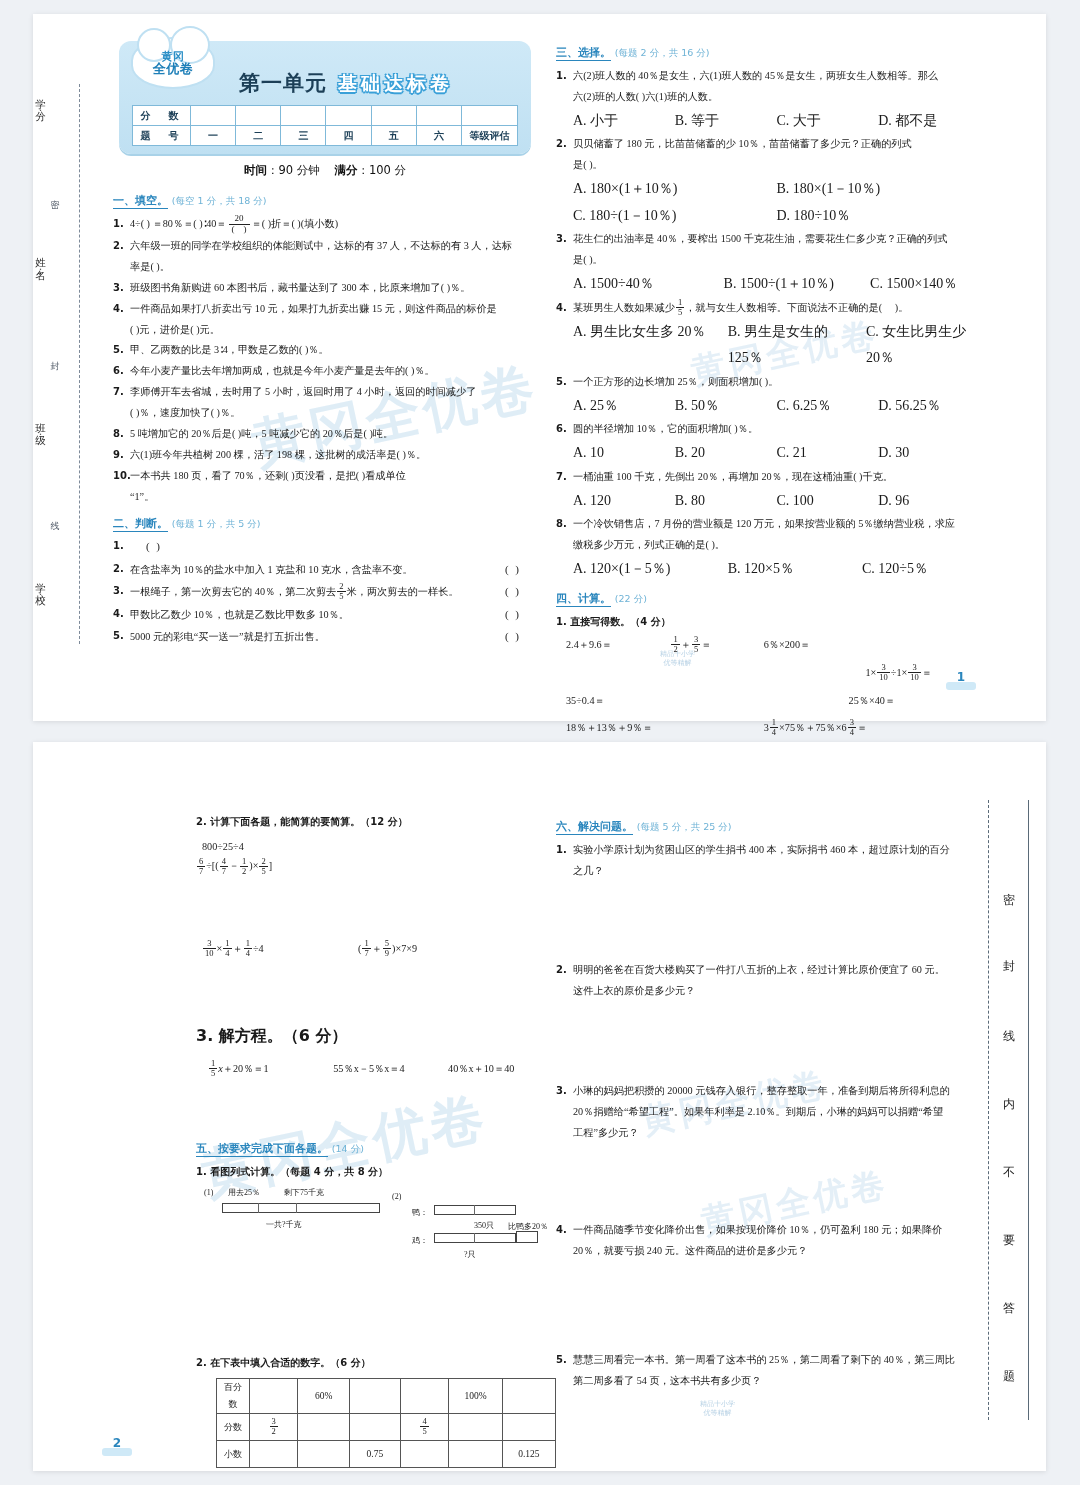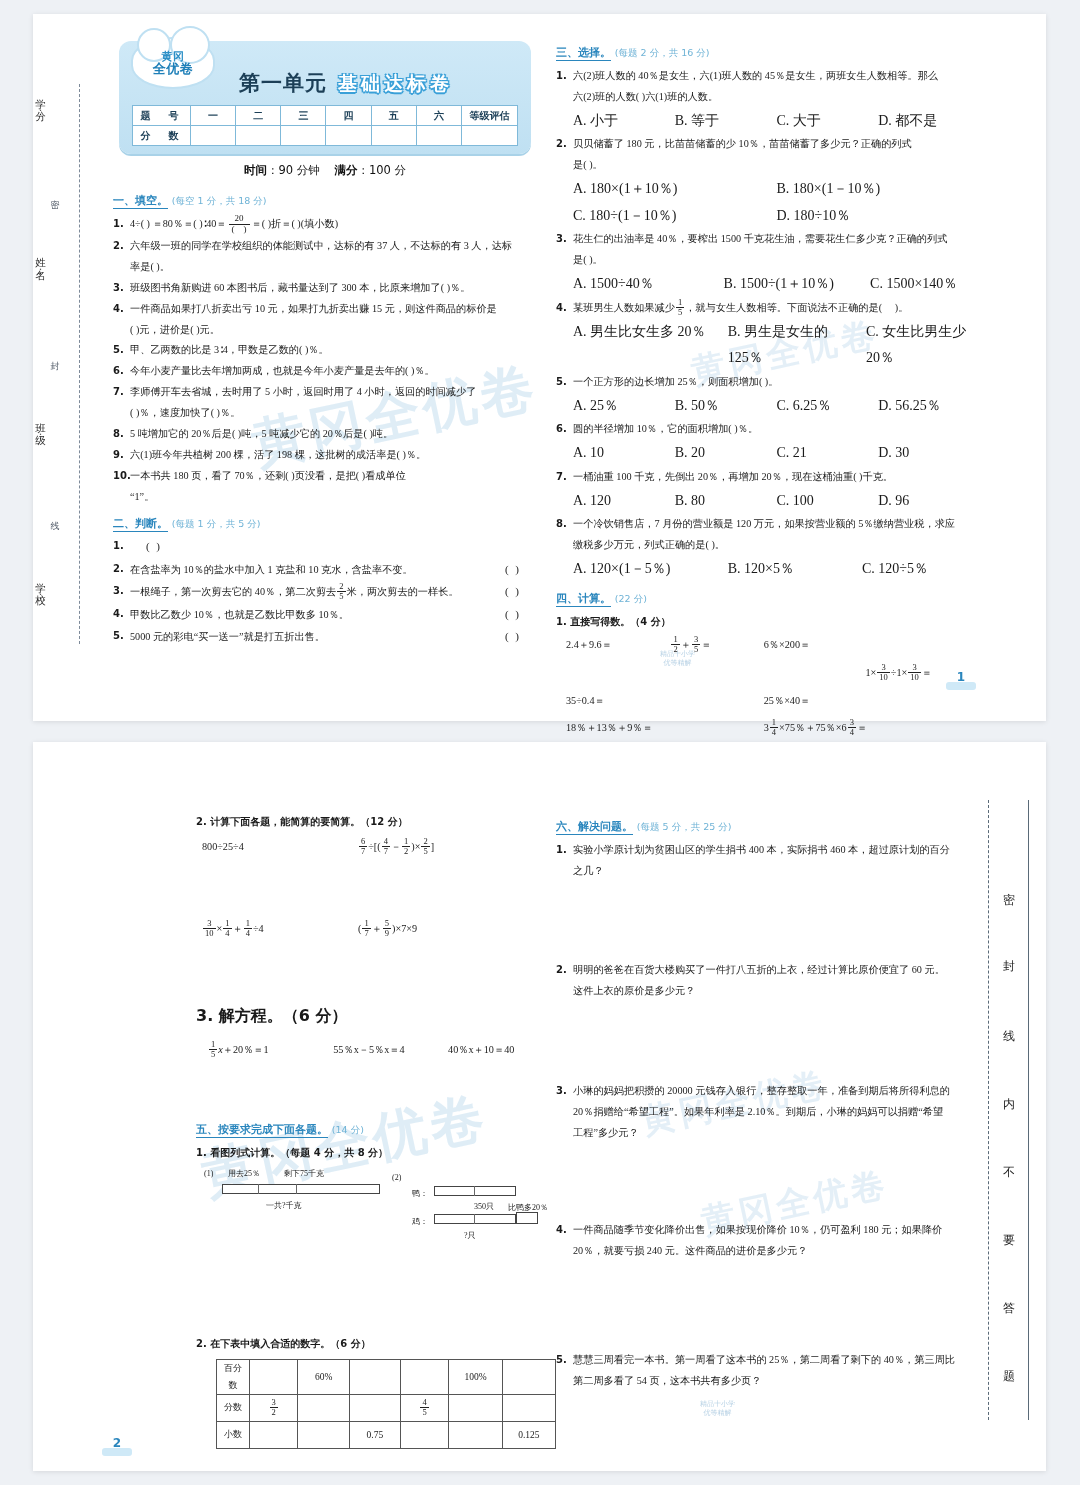--- a/index.html
+++ b/index.html
@@ -328,38 +328,38 @@
       <span class="cloud-txt">黄冈</span>
       <span class="cloud-txt big">全优卷</span>
     </div>
     <div class="banner-title">
       <span class="bt-unit">第一单元</span>
       <span class="bt-type">基础达标卷</span>
     </div>
     <table class="score-table">
       <tbody>
           <tr>
+        <td class="hdr">分　数</td>
+        <td></td>
+        <td></td>
+        <td></td>
+        <td></td>
+        <td></td>
+        <td></td>
+        <td class="last"></td>
+      </tr>
+      <tr>
         <td class="hdr">题　号</td>
         <td>一</td>
         <td>二</td>
         <td>三</td>
         <td>四</td>
         <td>五</td>
         <td>六</td>
         <td class="last">等级评估</td>
-      </tr>
-      <tr>
-        <td class="hdr">分　数</td>
-        <td></td>
-        <td></td>
-        <td></td>
-        <td></td>
-        <td></td>
-        <td></td>
-        <td class="last"></td>
       </tr>
     </tbody>
       </table>
   </div>
 
   <div class="timing">
     <span class="lbl">时间</span>：<span>90 分钟</span>
     &nbsp;&nbsp;
     <span class="lbl">满分</span>：<span>100 分</span>
   </div>
@@ -615,21 +615,21 @@
             <span class="n">3</span>
             <span class="d">10</span>
           </span>÷1×<span class="frac mid">
             <span class="n">3</span>
             <span class="d">10</span>
           </span>＝</span>
     </div>
 
     <div class="calc-row" style="margin-top:8px;">
       <span class="calc-cell" style="width:49%; padding-left:10px;">35÷0.4＝</span>
-      <span class="calc-cell" style="width:51%;">25％×40＝</span>
+      <span class="calc-cell" style="width:51%;text-align:center;">25％×40＝</span>
     </div>
 
     <div class="calc-row" style="margin-top:8px;">
       <span class="calc-cell" style="width:49%; padding-left:10px;">18％＋13％＋9％＝</span>
       <span class="calc-cell" style="width:51%;">3<span class="frac mid">
             <span class="n">1</span>
             <span class="d">4</span>
           </span>×75％＋75％×6<span class="frac mid">
             <span class="n">3</span>
             <span class="d">4</span>
@@ -647,21 +647,21 @@
   <div class="sheet" id="page2"></div>
 
   <div class="wm" style="left:200px; top:1110px; transform:rotate(-12deg);">黄冈全优卷</div>
   <div class="wm small" style="left:640px; top:1080px; transform:rotate(-12deg);">黄冈全优卷</div>
   <div class="wm small" style="left:700px; top:1180px; transform:rotate(-12deg);">黄冈全优卷</div>
 
   <div class="col" id="p2-left">
 
     <div style="font-family:'DejaVu Sans',sans-serif; font-weight:bold; font-size:10px;">2. 计算下面各题，能简算的要简算。（12 分）</div>
 
-    <div class="calc-row" style="margin-top:6px;">
+    <div class="calc-row" style="margin-top:6px;flex-direction:column;">
       <span class="calc-cell" style="width:45%; padding-left:6px;">800÷25÷4</span>
       <span class="calc-cell" style="width:55%;"><span class="frac mid">
             <span class="n">6</span>
             <span class="d">7</span>
           </span>÷[(<span class="frac mid">
             <span class="n">4</span>
             <span class="d">7</span>
           </span>－<span class="frac mid">
             <span class="n">1</span>
             <span class="d">2</span>

